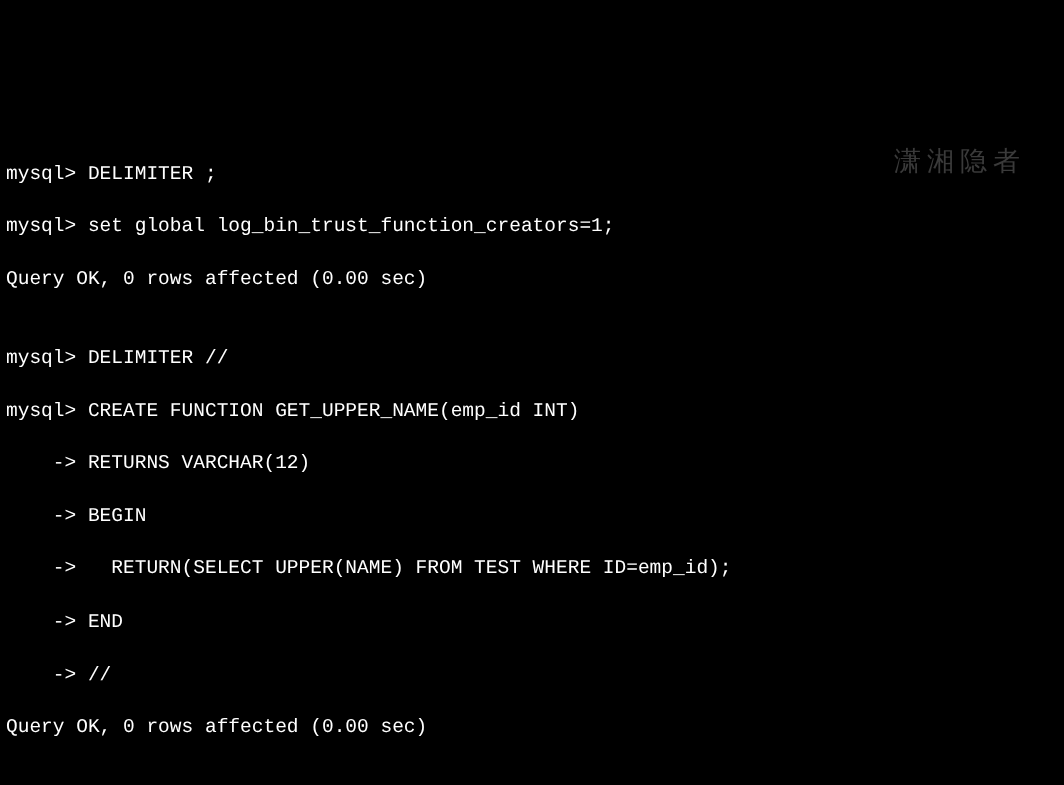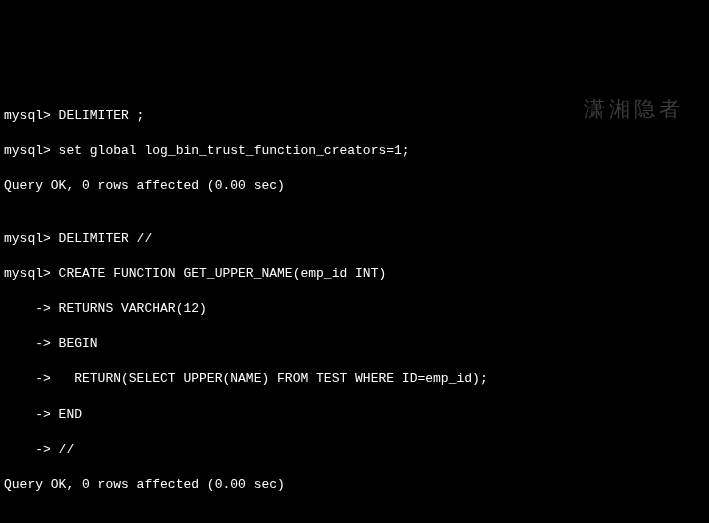--- a/index.html
+++ b/index.html
@@ -22,21 +22,21 @@
     }
     .line {
       display: block;
     }
     .watermark {
       position: absolute;
       top: 95px;
       right: 25px;
       color: #3a3a3a;
       font-family: "KaiTi", "STKaiti", serif;
-      font-size: 21px;
+      font-size: 18px;
       letter-spacing: 4px;
       pointer-events: none;
     }
   </style>
 </head>
 <body>
 
 
 
 <div class="watermark">潇湘隐者</div>

